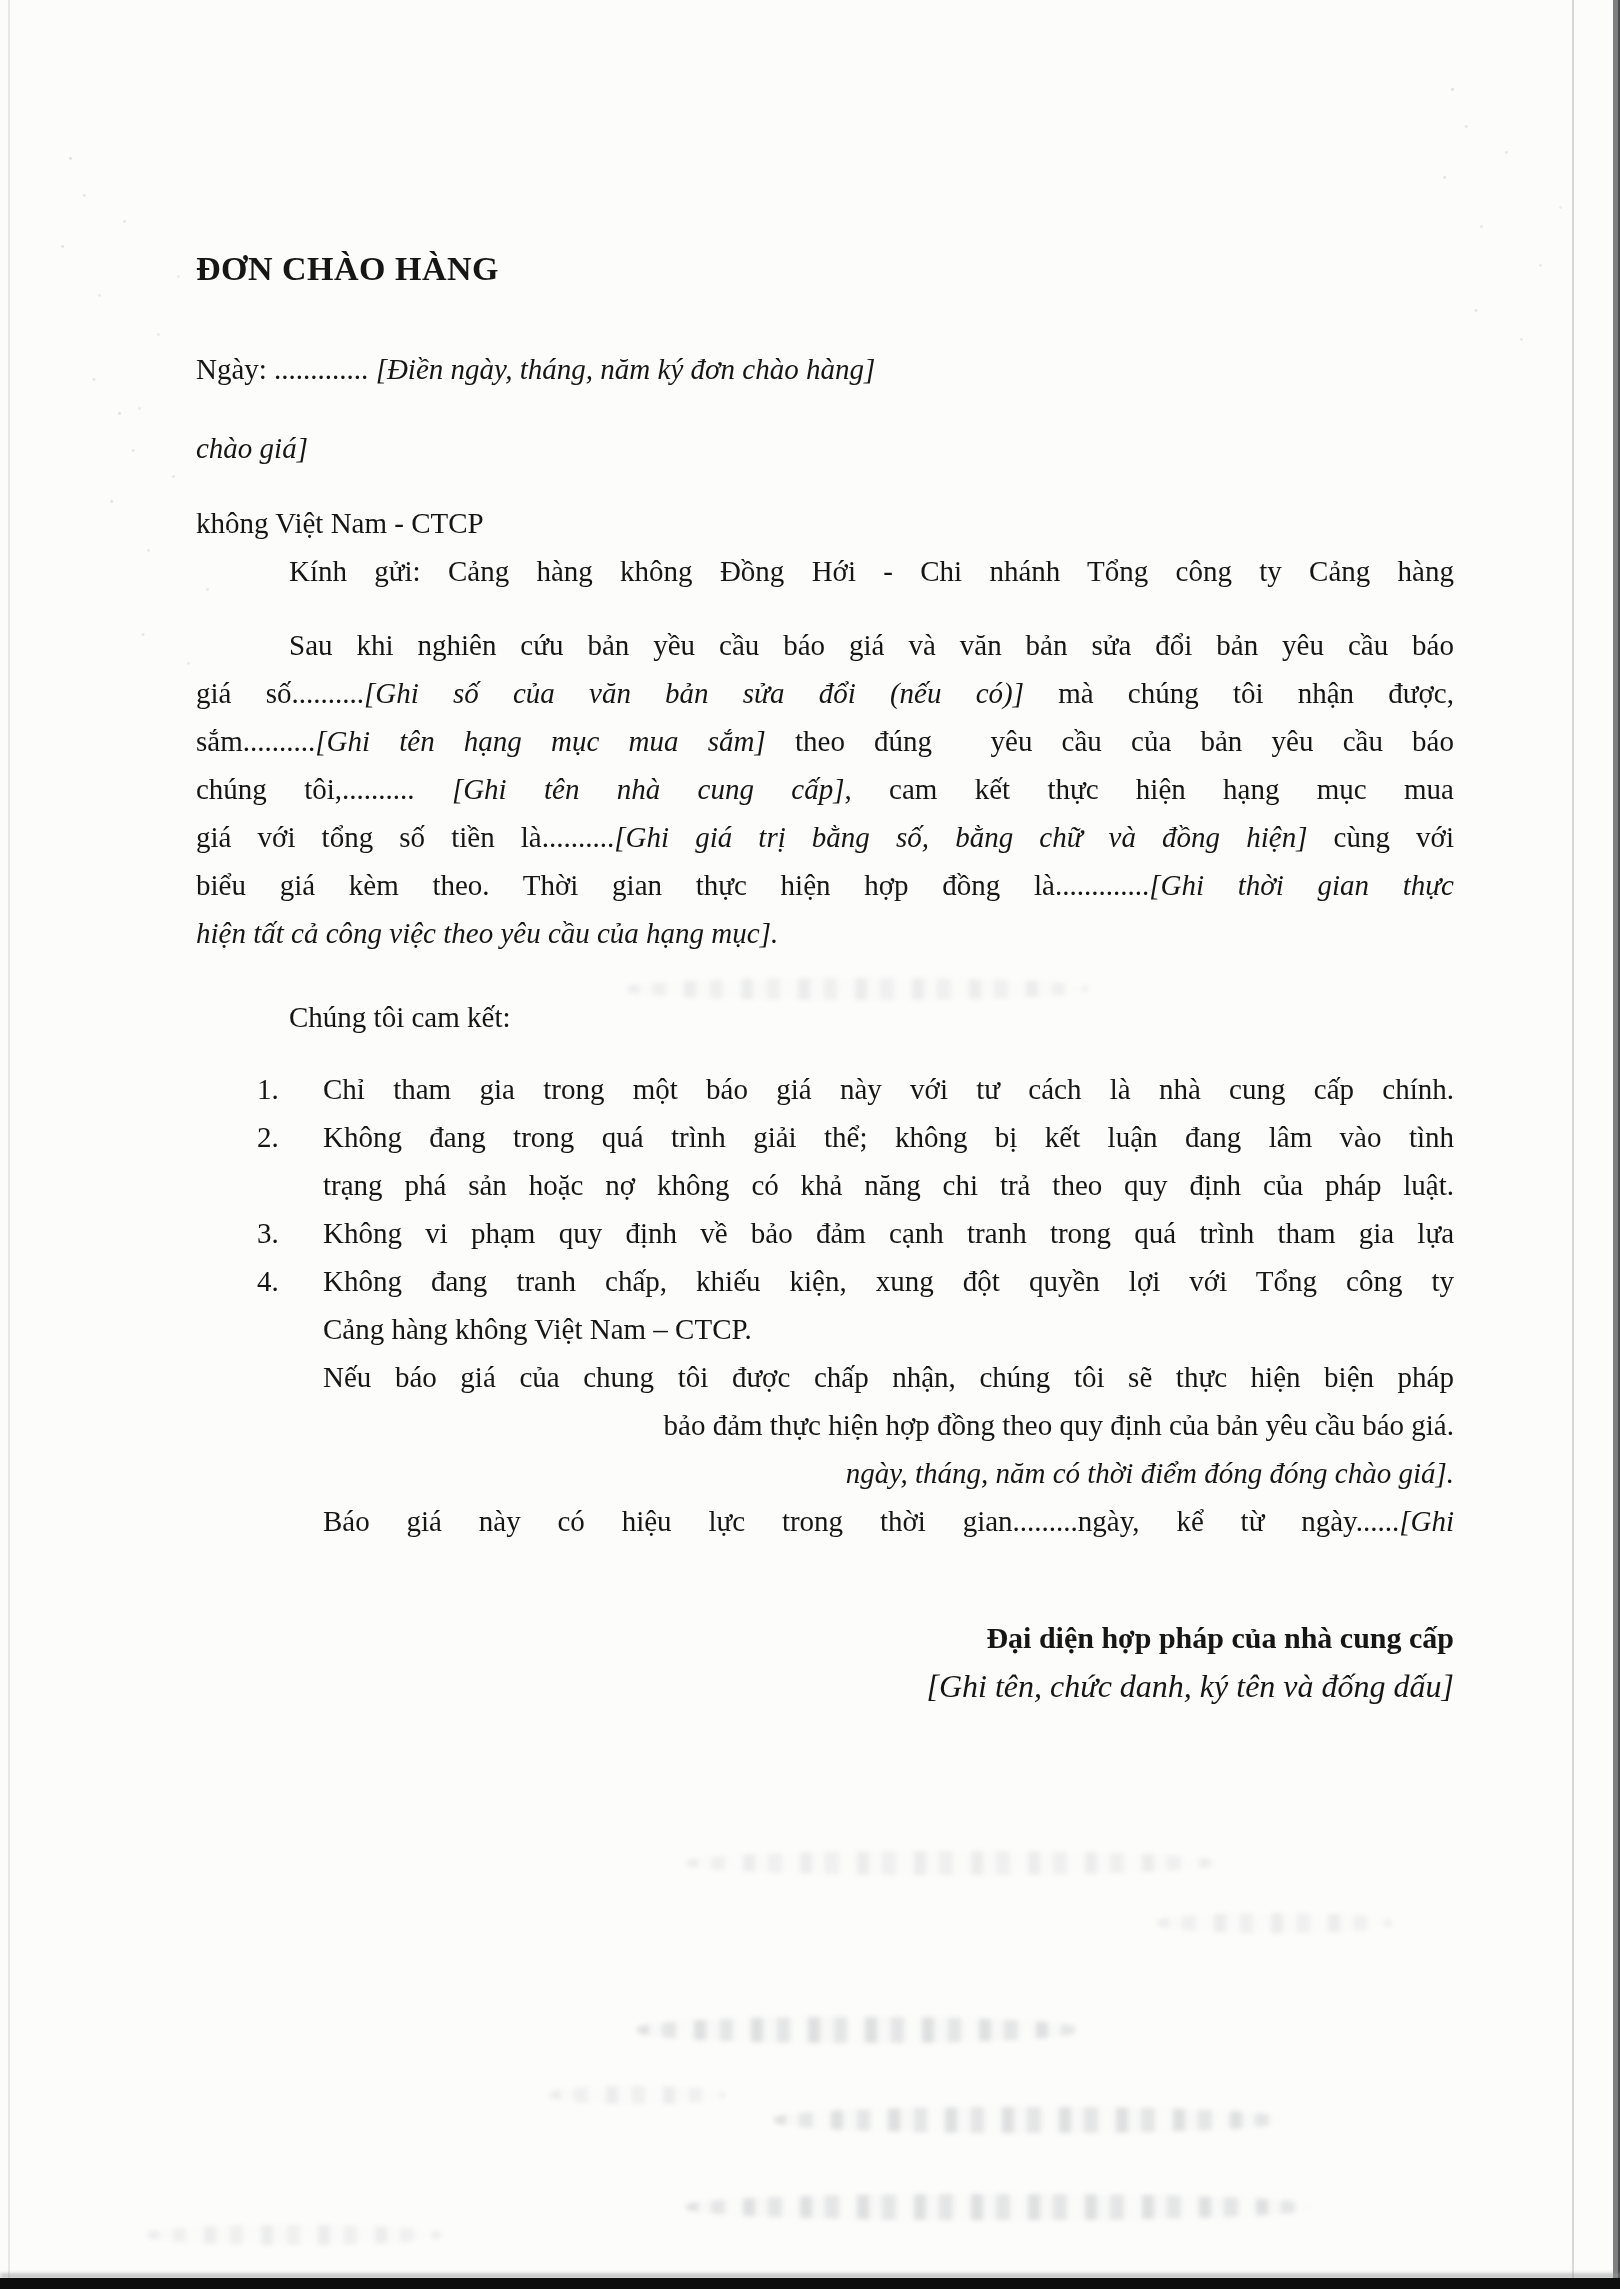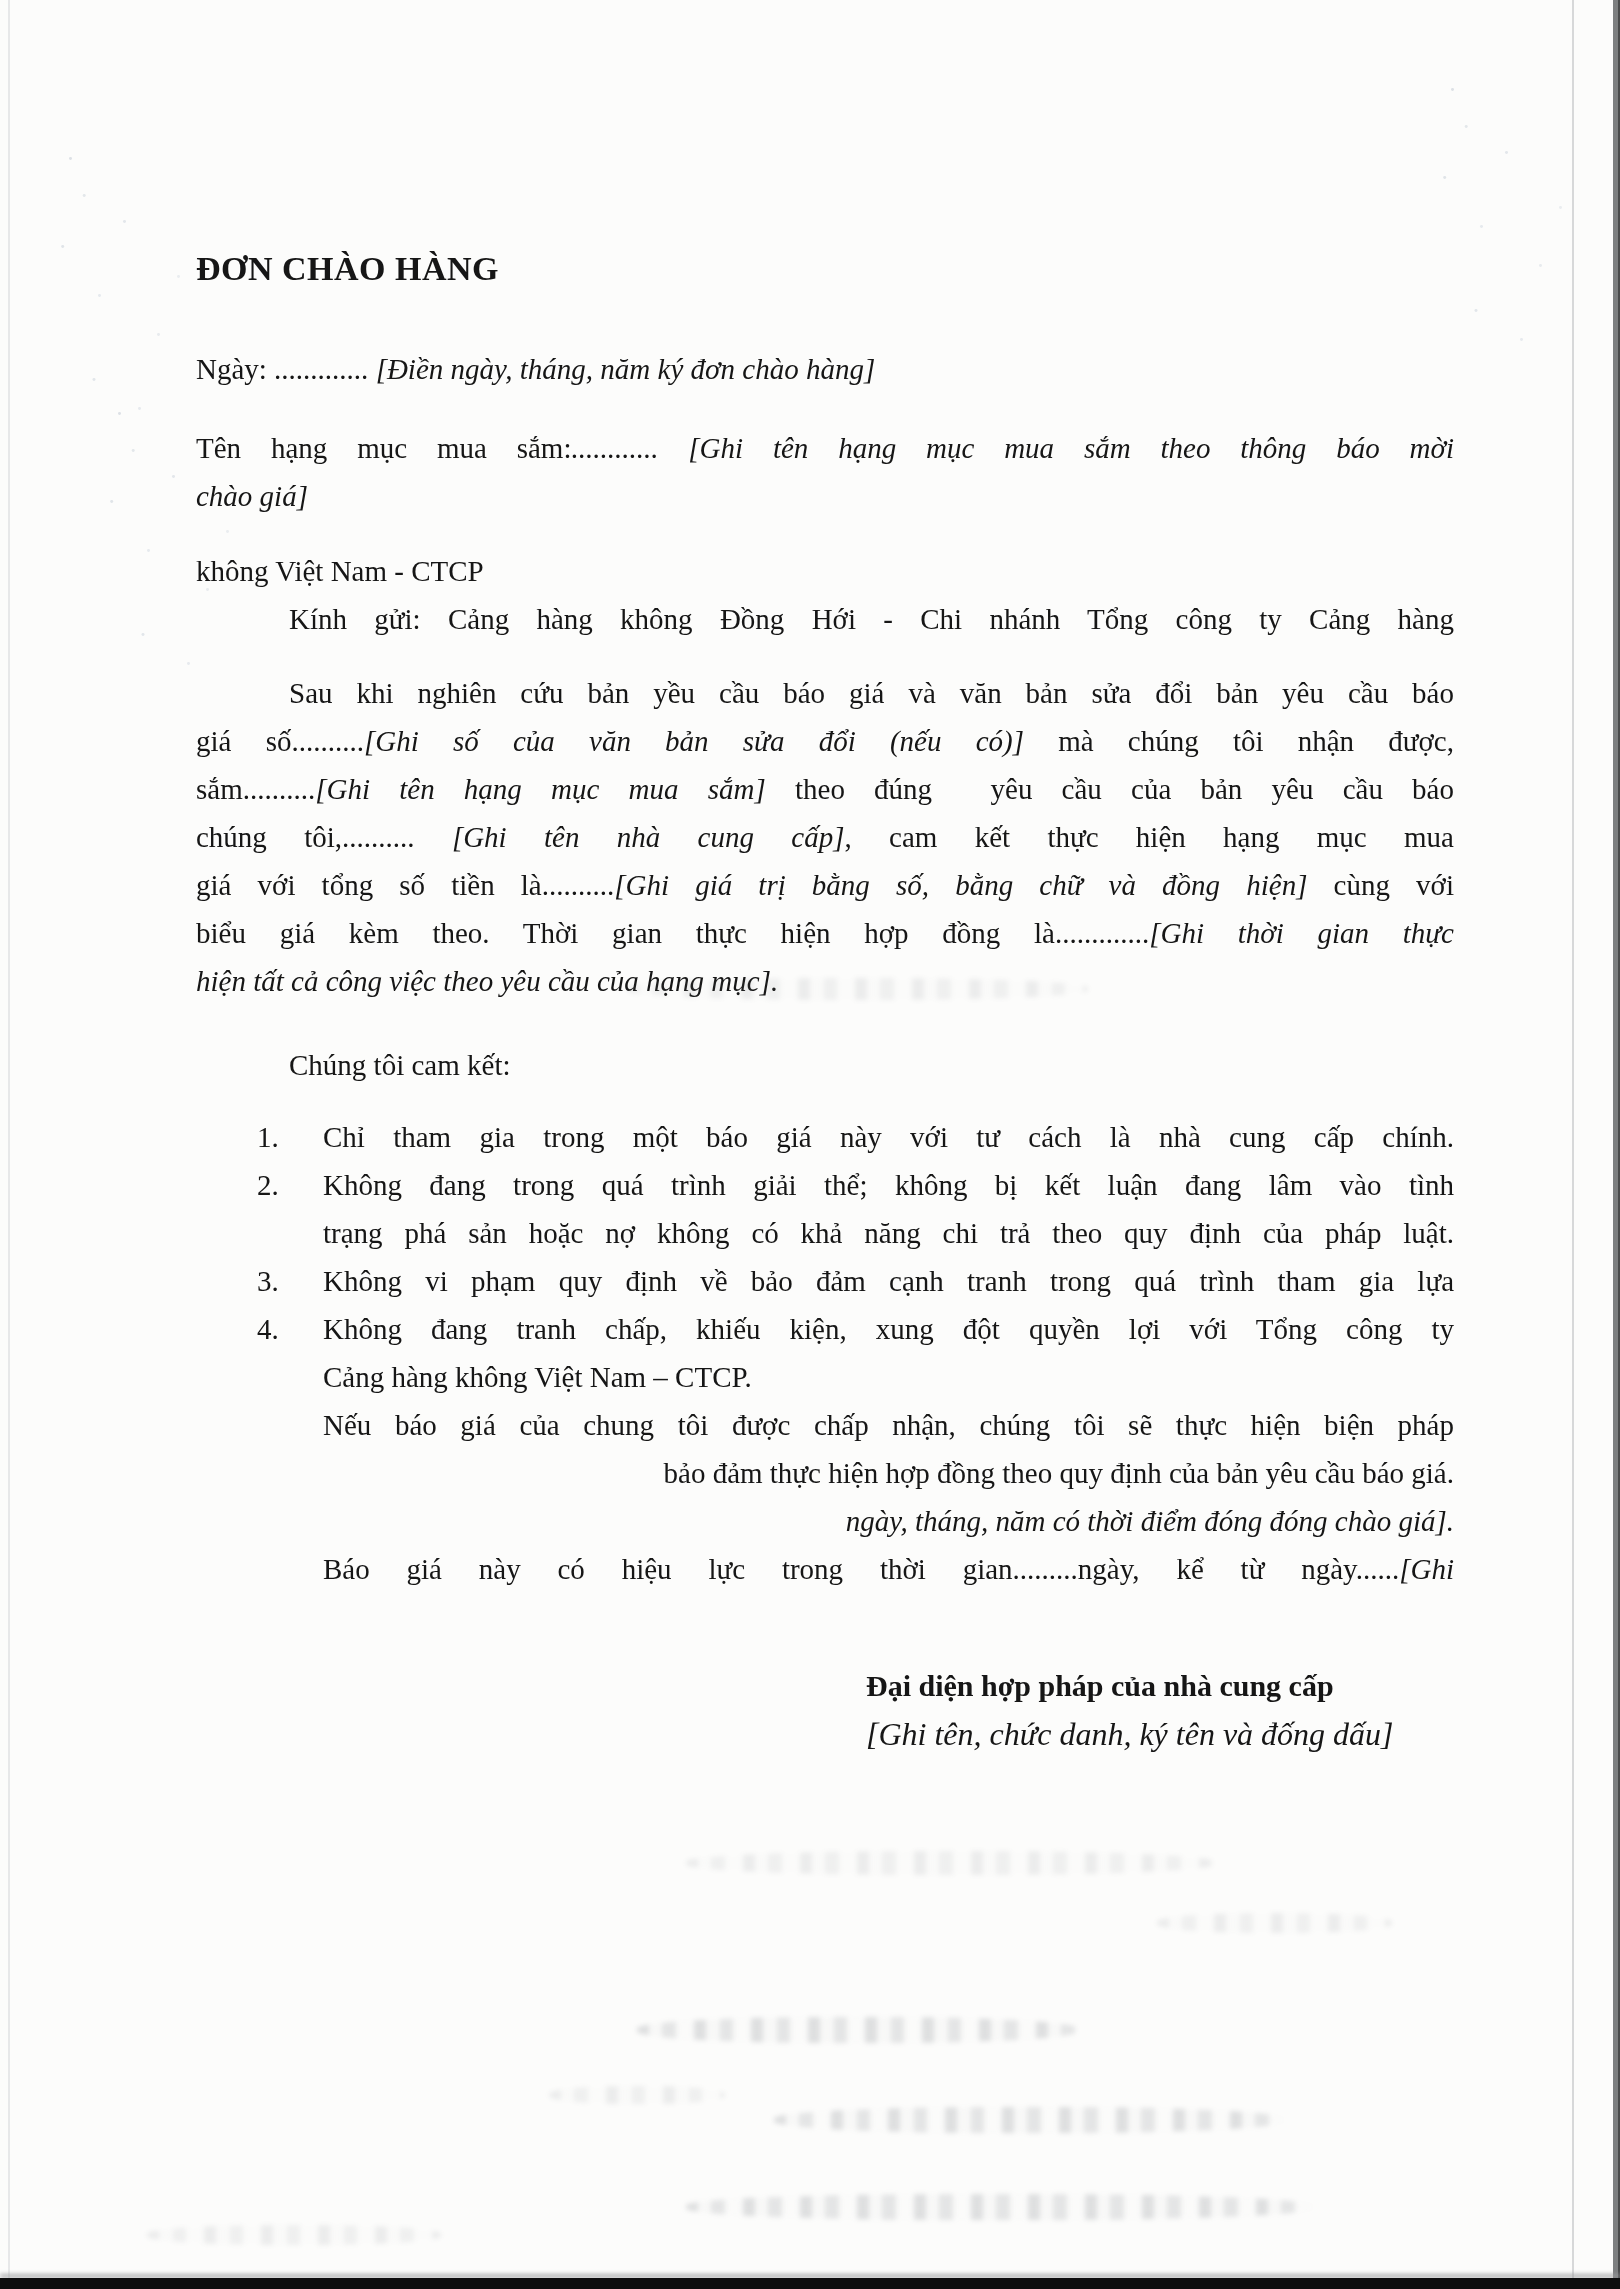--- a/index.html
+++ b/index.html
@@ -36,21 +36,21 @@
   .b-commit    { margin-top:36px; }
   .b-list      { margin-top:24.5px; }
   .li { position:relative; }
   .li .num { position:absolute; left:61px; top:0; line-height:48px; }
   .li .li-lines .tl { padding-left:127px; }
   .b-post .tl  { padding-left:127px;text-align:right; }
   .b-signature {
     margin-top:69px;
     margin-left:auto;
     width:588px;
-    text-align:left;
+    text-align:right;
   }
   .sig-title { font-weight:bold; font-size:30px; line-height:48px; }
   .sig-note  { font-style:italic; font-size:32px; line-height:48px; }
 
   
   .smudge {
     position:absolute;
     filter:blur(2.9px);
     opacity:0.55;
     background:repeating-linear-gradient(90deg,
@@ -81,21 +81,20 @@
 
   <div class="content">
 
     <div class="doc-title">ĐƠN CHÀO HÀNG</div>
 
     <div class="block b-date">
         <div class="tl"><span>Ngày: ............. </span><span class="it">[Điền ngày, tháng, năm ký đơn chào hàng]</span></div>
       </div>
 
     <div class="block b-item-name">
-        <div class="tl js"><span>Tên hạng mục mua sắm:</span><span class="it">............ </span><span class="it">[Ghi tên hạng mục mua sắm theo thông báo mời</span></div>
         <div class="tl"><span class="it">chào giá]</span></div>
       </div>
 
     <div class="block b-salutation">
         <div class="tl"><span>không Việt Nam - CTCP</span></div>
         <div class="tl js ind"><span>Kính gửi: Cảng hàng không Đồng Hới - Chi nhánh Tổng công ty Cảng hàng</span></div>
       </div>
 
     <div class="block b-main">
         <div class="tl js ind"><span>Sau khi nghiên cứu bản yều cầu báo giá và văn bản sửa đổi bản yêu cầu báo</span></div>

